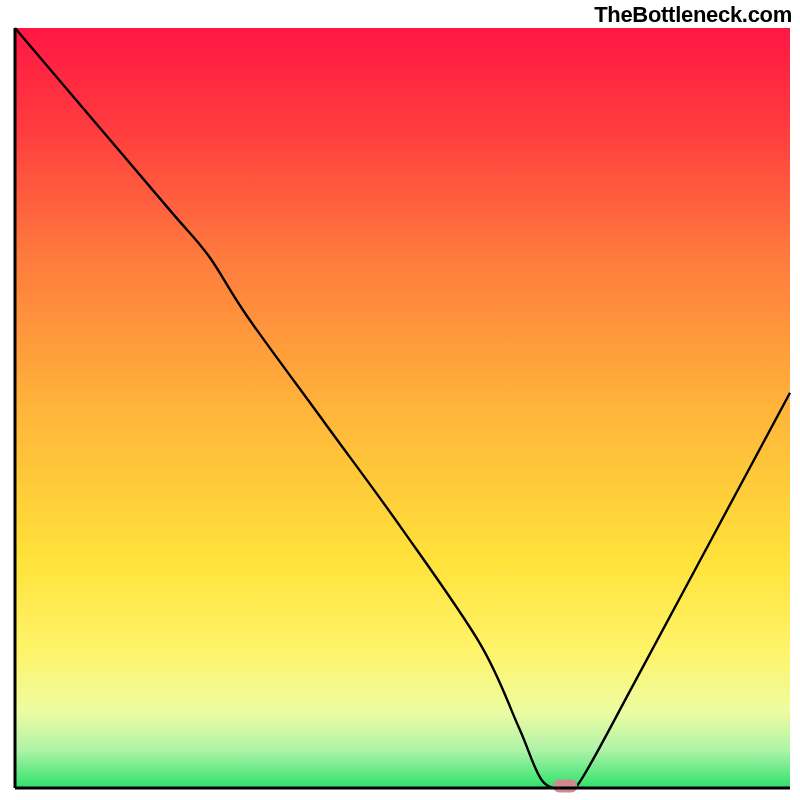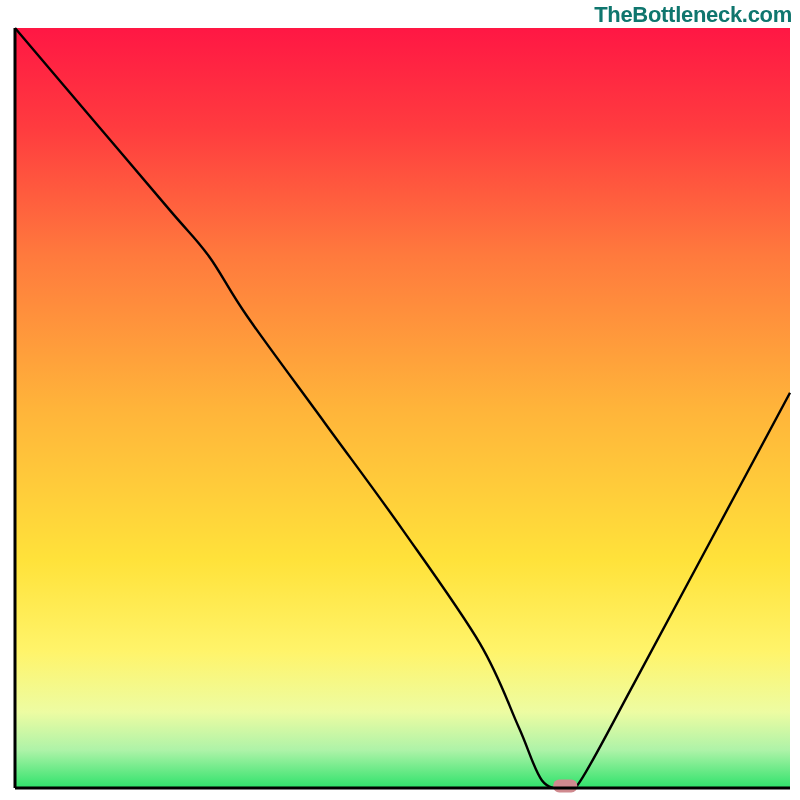--- a/index.html
+++ b/index.html
@@ -15,21 +15,21 @@
     width: 800px;
     height: 800px;
   }
   .watermark {
     position: absolute;
     top: 2px;
     right: 8px;
     font-family: Arial, Helvetica, sans-serif;
     font-size: 22px;
     font-weight: bold;
-    color: #0f766e;
+    color: #000000;
     z-index: 10;
     letter-spacing: -0.3px;
   }
   svg.plot {
     position: absolute;
     left: 0;
     top: 0;
     width: 800px;
     height: 800px;
   }

